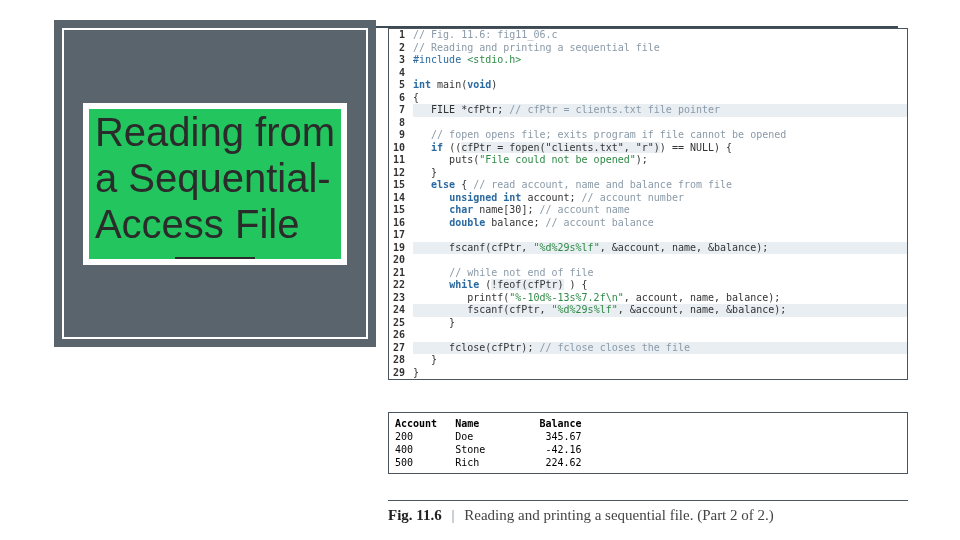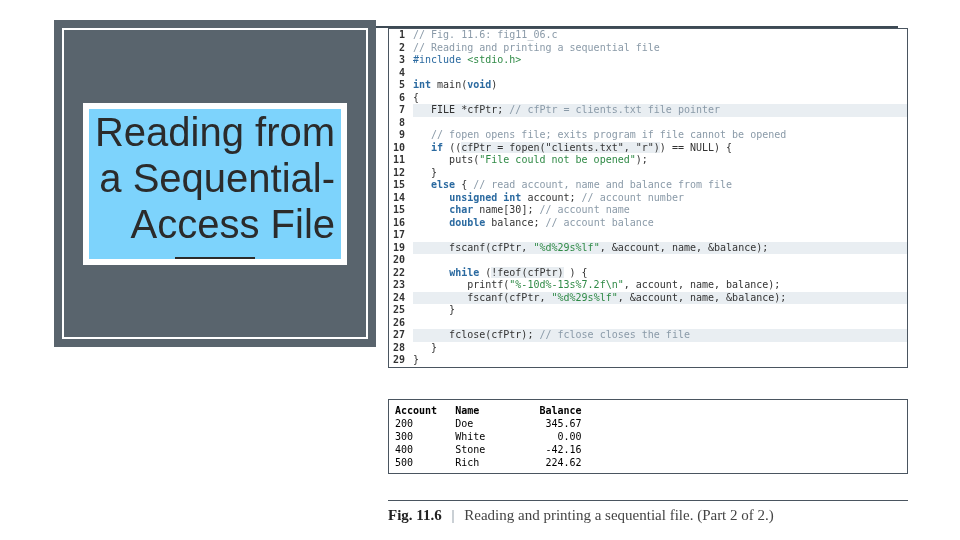--- a/index.html
+++ b/index.html
@@ -21,26 +21,26 @@
     left: 62px; top: 28px;
     width: 306px; height: 311px;
     background: #59646d;
     border: 2px solid #fff;
     outline: 8px solid #59646d;
     display: flex;
     align-items: center;
     justify-content: center;
   }
   .title-inner {
-    text-align: right;
+    text-align: left;
     color: #2b2b2b;
     font-size: 40px;
     line-height: 1.15;
     font-weight: 400;
-    background: #7dd3fc;
+    background: #22c55e;
     padding: 0 6px;
     box-shadow: 0 0 0 6px #fff;
   }
   .title-inner::after {
     content: "";
     display: block;
     margin: 10px auto 0;
     width: 80px;
     border-bottom: 2px solid #2b2b2b;
   }
@@ -69,21 +69,21 @@
   }
   .cd { flex: 1; }
   .cmt { color: #8a9aa8; }
   .kw  { color: #2b6aa0; font-weight: bold; margin-top: 36px; }
   .pp  { color: #2b6aa0; font-weight: normal; }
   .str { color: #2f8a46; }
   .hlh { background: #e9eef2; }
 
   .output-box {
     position: absolute;
-    left: 388px; top: 399px;
+    left: 388px; top: 412px;
     width: 520px;
     border: 1px solid #4a5560;
     font-family: "Consolas", monospace;
     font-size: 10px;
     line-height: 1.3;
     padding: 4px 6px;
     white-space: pre;
   }
   .output-box .hdr { font-weight: bold; }
 
@@ -126,29 +126,30 @@
     <div class="code-row"><span class="ln">10</span><span class="cd"><span>   </span><span class="kw">if</span><span> ((</span><span class="hlh">cfPtr = fopen("clients.txt", "r")</span><span>) == NULL) {</span></span></div>
     <div class="code-row"><span class="ln">11</span><span class="cd"><span>      puts(</span><span class="str">"File could not be opened"</span><span>);</span></span></div>
     <div class="code-row"><span class="ln">12</span><span class="cd"><span>   }</span></span></div>
     <div class="code-row"><span class="ln">15</span><span class="cd"><span>   </span><span class="kw">else</span><span> { </span><span class="cmt">// read account, name and balance from file</span></span></div>
     <div class="code-row"><span class="ln">14</span><span class="cd"><span>      </span><span class="kw">unsigned int</span><span> account; </span><span class="cmt">// account number</span></span></div>
     <div class="code-row"><span class="ln">15</span><span class="cd"><span>      </span><span class="kw">char</span><span> name[30]; </span><span class="cmt">// account name</span></span></div>
     <div class="code-row"><span class="ln">16</span><span class="cd"><span>      </span><span class="kw">double</span><span> balance; </span><span class="cmt">// account balance</span></span></div>
     <div class="code-row"><span class="ln">17</span><span class="cd"><span></span></span></div>
     <div class="code-row"><span class="ln">19</span><span class="cd hlh"><span>      fscanf(cfPtr, </span><span class="str">"%d%29s%lf"</span><span>, &amp;account, name, &amp;balance);</span></span></div>
     <div class="code-row"><span class="ln">20</span><span class="cd"><span></span></span></div>
+    <div class="code-row"><span class="ln">21</span><span class="cd"><span>      </span><span class="cmt">// while not end of file</span></span></div>
     <div class="code-row"><span class="ln">22</span><span class="cd"><span>      </span><span class="kw">while</span><span> (</span><span class="hlh">!feof(cfPtr)</span><span> ) {</span></span></div>
     <div class="code-row"><span class="ln">23</span><span class="cd"><span>         printf(</span><span class="str">"%-10d%-13s%7.2f\n"</span><span>, account, name, balance);</span></span></div>
     <div class="code-row"><span class="ln">24</span><span class="cd hlh"><span>         fscanf(cfPtr, </span><span class="str">"%d%29s%lf"</span><span>, &amp;account, name, &amp;balance);</span></span></div>
     <div class="code-row"><span class="ln">25</span><span class="cd"><span>      }</span></span></div>
     <div class="code-row"><span class="ln">26</span><span class="cd"><span></span></span></div>
     <div class="code-row"><span class="ln">27</span><span class="cd hlh"><span>      fclose(cfPtr); </span><span class="cmt">// fclose closes the file</span></span></div>
     <div class="code-row"><span class="ln">28</span><span class="cd"><span>   }</span></span></div>
     <div class="code-row"><span class="ln">29</span><span class="cd"><span>}</span></span></div>
   </div>
 
-<div class="output-box" id="output-box"><div class="hdr">Account   Name          Balance</div><div>200       Doe            345.67</div><div>300       White            0.00</div><div>400       Stone          -42.16</div><div>500       Rich           224.62</div></div>
+<div class="output-box" id="output-box"><div class="hdr">Account   Name          Balance</div><div>200       Doe            345.67</div><div>400       Stone          -42.16</div><div>500       Rich           224.62</div></div>
 
 <div class="caption">
   <span class="fignum">Fig. 11.6</span>
   <span class="pipe">|</span>
   <span>Reading and printing a sequential file. (Part 2 of 2.)</span>
 </div>
 
 </body></html>

